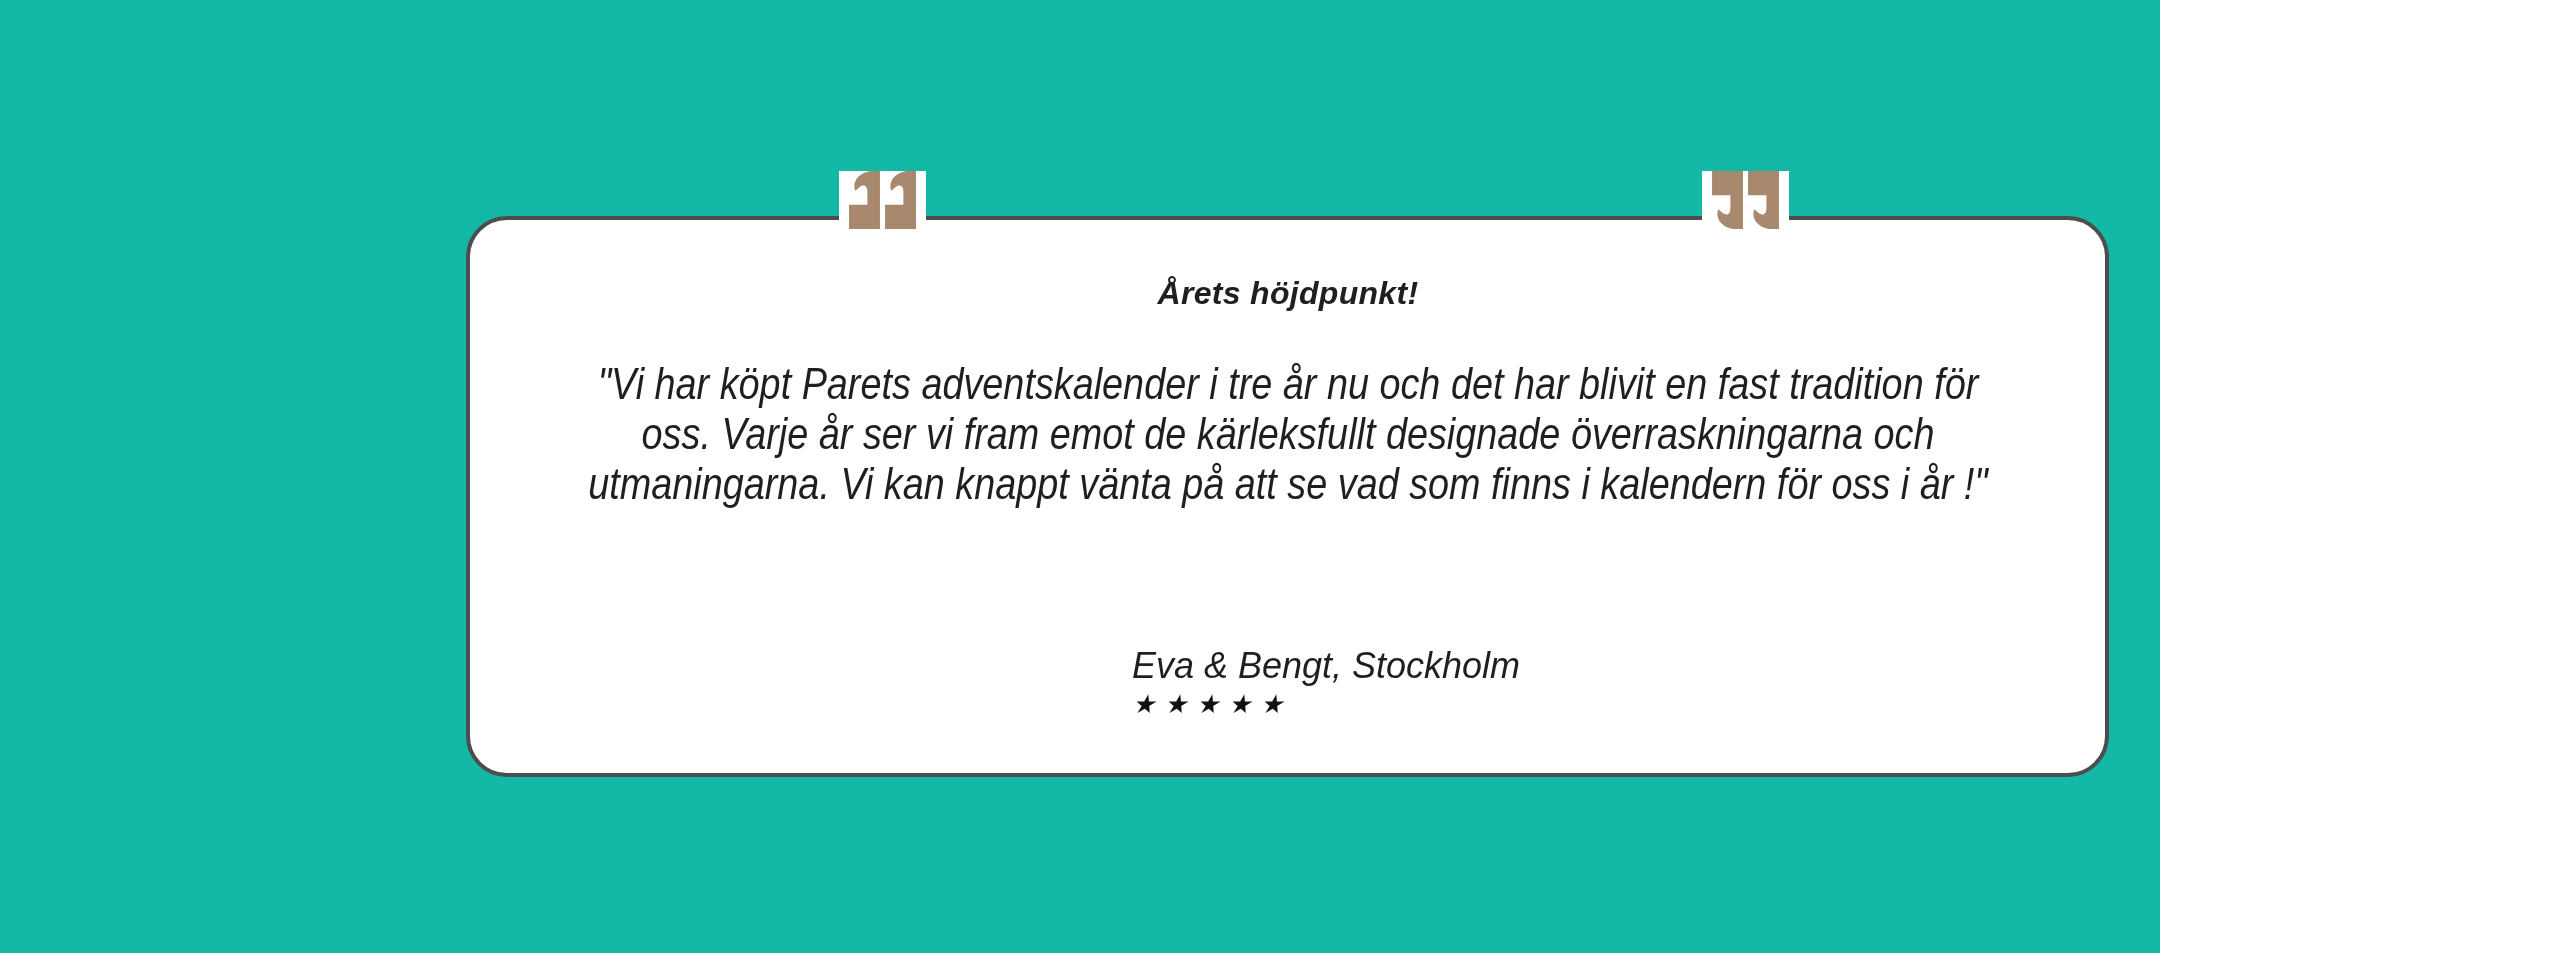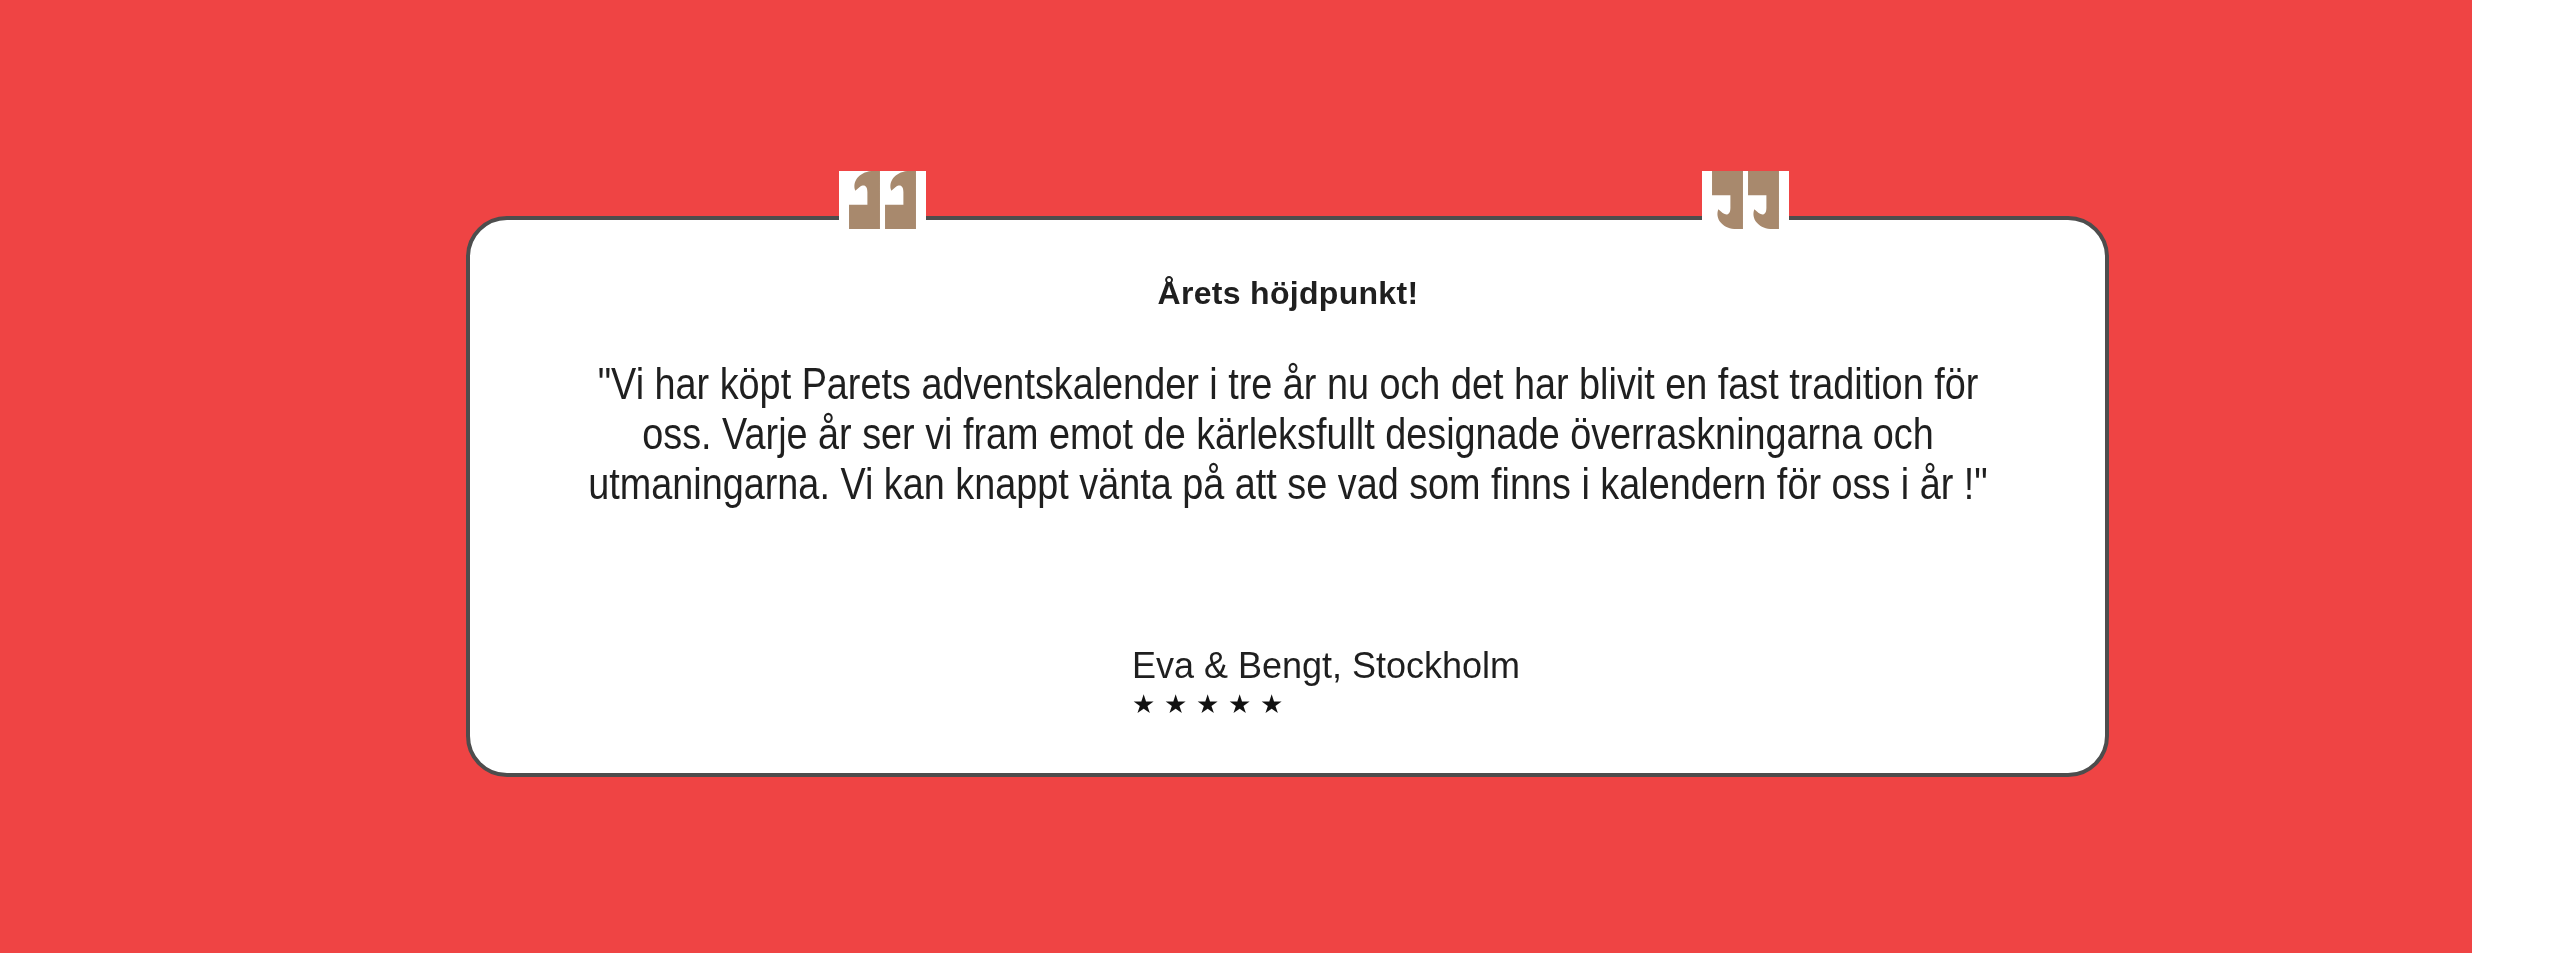--- a/index.html
+++ b/index.html
@@ -3,24 +3,25 @@
 <meta charset="utf-8">
 <style>
   :root{
     --accent:#a8896d;
     --border:#4d4d4d;
     --text:#1f1f1f;
   }
   html,body{margin:0;padding:0;background:#ffffff;}
   .canvas{
     position:relative;
-    width:2472px;height:953px;
-    background:#ef4444;
+    width:2160px;height:953px;
+    background:#14b8a6;
     overflow:hidden;
     font-family:"Liberation Sans", sans-serif;
+    font-style:italic;
   }
   .card{
     position:absolute;
     left:466px;top:216px;
     width:1643px;height:561px;
     box-sizing:border-box;
     border:4.8px solid var(--border);
     border-radius:41px;
     background:#ffffff;
   }

